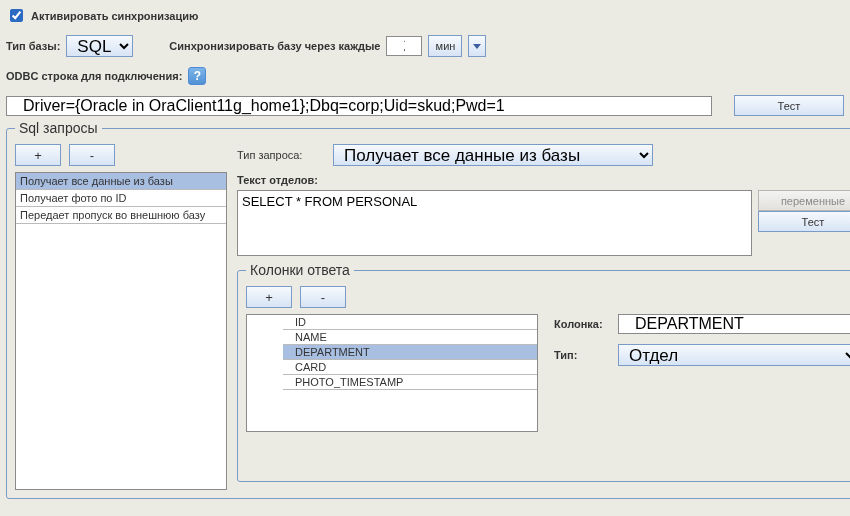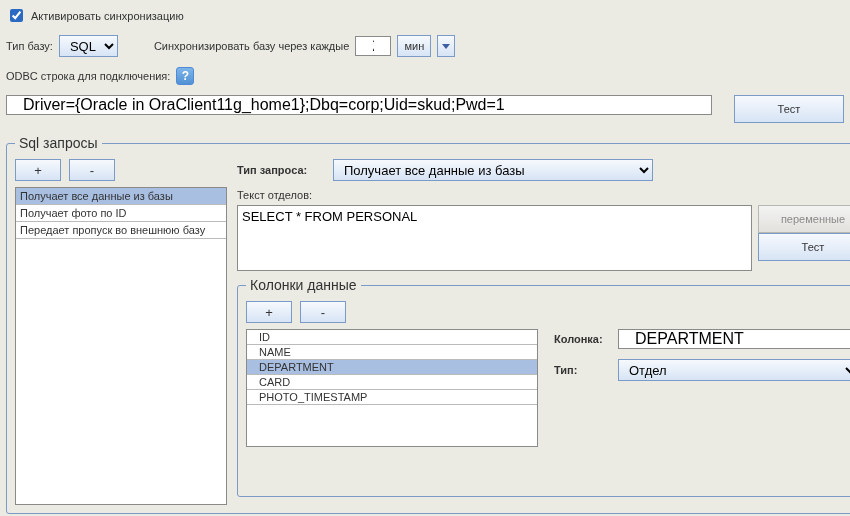--- a/index.html
+++ b/index.html
@@ -13,39 +13,39 @@
   }
   .checkbox-row {
     display: flex;
     align-items: center;
     gap: 5px;
     margin-bottom: 10px;
   }
   .checkbox-row input[type=checkbox] {
     accent-color: #2a6ac2;
   }
-  .bold { font-weight: normal; }
+  .bold { font-weight: bold; }
   .row {
     display: flex;
     align-items: center;
     gap: 6px;
     margin-bottom: 10px;
   }
   .label { color: #333; }
   .select-wrap, .dropdown-btn {
     display: inline-flex;
     align-items: center;
     border: 1px solid #7a9ac7;
     background: linear-gradient(#f6f9fd, #d7e4f5);
     height: 22px;
   }
   .select-wrap select {
     border: none;
     background: transparent;
-    font-size: 13px;
+    font-size: 17px;
     height: 20px;
     outline: none;
     padding: 0 4px 0 6px;
   }
   .dropdown-btn {
     width: 18px;
     justify-content: center;
     cursor: pointer;
   }
   .dropdown-btn svg { width: 8px; height: 5px; }
@@ -65,23 +65,23 @@
     border: 1px solid #4f8ad6;
     border-radius: 3px;
     background: linear-gradient(#7db5ea, #5191d4);
     color: #fff;
     font-weight: bold;
     font-size: 12px;
     cursor: pointer;
   }
   .odbc-row {
     display: flex;
-    align-items: flex-start;
+    align-items: center;
     gap: 22px;
-    margin-bottom: 12px;
+    margin-bottom: 4px;
   }
   .odbc-input {
     flex: 1;
     border: 1px solid #8a8a8a;
     background: #fff;
     padding: 4px 5px;
     font-size: 11px;
     height: 28px;
   }
   .btn {
@@ -89,21 +89,21 @@
     background: linear-gradient(#f6f9fd, #d7e4f5);
     font-size: 11px;
     cursor: pointer;
     display: inline-flex;
     align-items: center;
     justify-content: center;
     padding: 0 10px;
     height: 22px;
     color: #333;
   }
-  .btn-wide { width: 110px; height: 28px; }
+  .btn-wide { width: 110px; height: 21px; }
   .btn-small { width: 46px; height: 22px; font-size: 13px; }
   .btn-disabled {
     background: linear-gradient(#f3f3f3, #e2e1dd);
     border: 1px solid #b8b8b3;
     color: #8a8a8a;
     cursor: default;
   }
   fieldset {
     border: 1px solid #7a9ac7;
     border-radius: 3px;
@@ -139,21 +139,21 @@
     overflow: hidden;
     text-overflow: ellipsis;
   }
   .list-item.selected { background: #A8BFE2; }
   .form-row {
     display: flex;
     align-items: center;
     gap: 6px;
     margin-bottom: 8px;
   }
-  .form-row .lbl { width: 90px; font-weight: bold; }
+  .form-row .lbl { width: 90px; font-weight: normal; }
   .wide-select {
     flex: 1;
     height: 22px;
   }
   .wide-select select { width: 100%; }
   .query-text-row {
     display: flex;
     gap: 6px;
     margin-bottom: 6px;
   }
@@ -180,20 +180,21 @@
     border: 1px solid #8a8a8a;
     background: #fff;
     height: 118px;
     overflow: auto;
   }
   .col-item {
     border-bottom: 1px solid #bbb;
     padding: 1px 12px;
     font-size: 11px;
     cursor: pointer;
+    margin-left: 36px;
   }
   .col-item.selected { background: #A8BFE2; }
   .right-field-row {
     display: flex;
     align-items: center;
     gap: 8px;
     margin-bottom: 10px;
   }
   .right-field-row .rl { width: 56px; font-weight: bold; }
   .right-field-row input[type=text] { flex: 1; }
@@ -203,21 +204,21 @@
 </style>
 </head>
 <body>
 
 <div class="checkbox-row">
   <input type="checkbox" checked="" style="">
   <span class="bold">Активировать синхронизацию</span>
 </div>
 
 <div class="row">
-  <span class="bold label">Тип базу:</span>
+  <span class="bold label">Тип базы:</span>
   <span class="select-wrap">
     <select>
       <option>SQL</option>
     </select>
   </span>
   <span style="width:24px"></span>
   <span class="bold label">Синхронизировать базу через каждые</span>
   <input type="text" class="interval-input" value="20" style="">
   <span class="btn" style="width:34px">мин</span>
   <span class="dropdown-btn">
@@ -265,21 +266,21 @@
       <div class="bold" style="margin-bottom:4px">Текст отделов:</div>
       <div class="query-text-row">
         <textarea style="">SELECT * FROM PERSONAL</textarea>
         <div class="query-side-btns">
           <button class="btn btn-wide btn-disabled">переменные</button>
           <button class="btn btn-wide">Тест</button>
         </div>
       </div>
 
       <fieldset class="inner-fieldset">
-        <legend>Колонки данные</legend>
+        <legend>Колонки ответа</legend>
         <div class="btn-bar">
           <button class="btn btn-small">+</button>
           <button class="btn btn-small">-</button>
         </div>
         <div class="columns-body">
           <div class="cols-left">
             <div class="cols-list">
               <div class="col-item">ID</div>
               <div class="col-item">NAME</div>
               <div class="col-item selected">DEPARTMENT</div>

